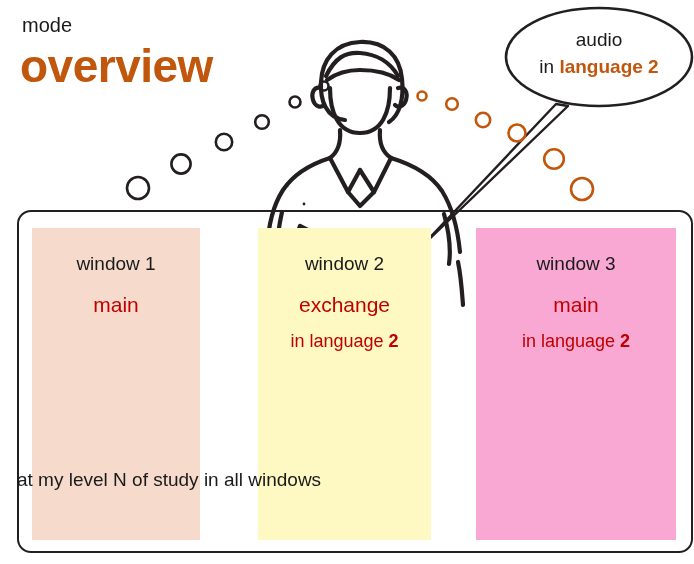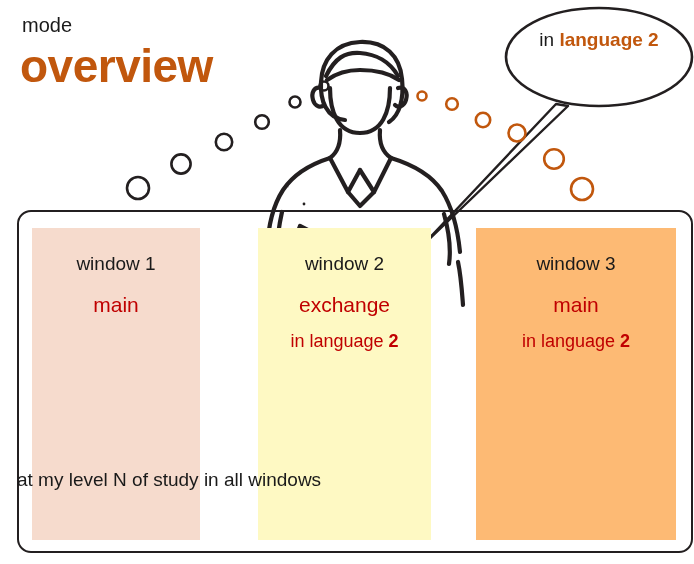--- a/index.html
+++ b/index.html
@@ -83,21 +83,21 @@
 
   
   .panel {
     position: absolute;
     top: 228px;
     height: 312px;
     box-sizing: border-box;
   }
   .panel-1 { left: 24px;  width: 168px; background: #f6dbcd; }
   .panel-2 { left: 250px; width: 173px; background: #fef9c3; }
-  .panel-3 { left: 468px; width: 200px; background: #fdba74; }
+  .panel-3 { left: 468px; width: 200px; background: #f9a8d4; }
 
   .panel-inner {
     position: absolute;
     left: 0;
     right: 0;
     top: 24px;
     text-align: center;
   }
   .panel-title {
     font-size: 19px;
@@ -204,20 +204,21 @@
       <path d="M450 262 C453 276 454 292 455 305"></path>
     </g>
 
     <g fill="#231f20">
       <path d="M279 182 l2 0 l-1 6 z"></path>
       <circle cx="296" cy="204" r="1.4"></circle>
     </g>
   </svg>
 
   <div class="bubble-text">
+    <div>audio</div>
     <div><span>in </span><span class="accent">language 2</span></div>
   </div>
 
   <div class="main-box"></div>
 
   <div class="panel panel-1">
     <div class="panel-inner">
       <div class="panel-title">window 1</div>
       <div class="panel-kind">main</div>
     </div>

